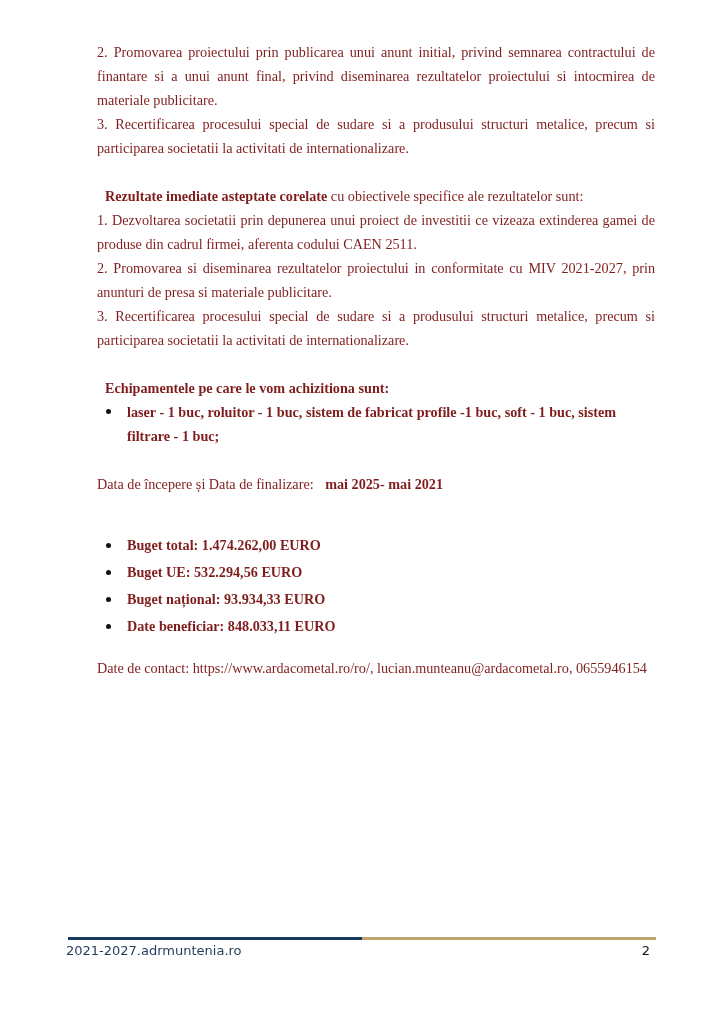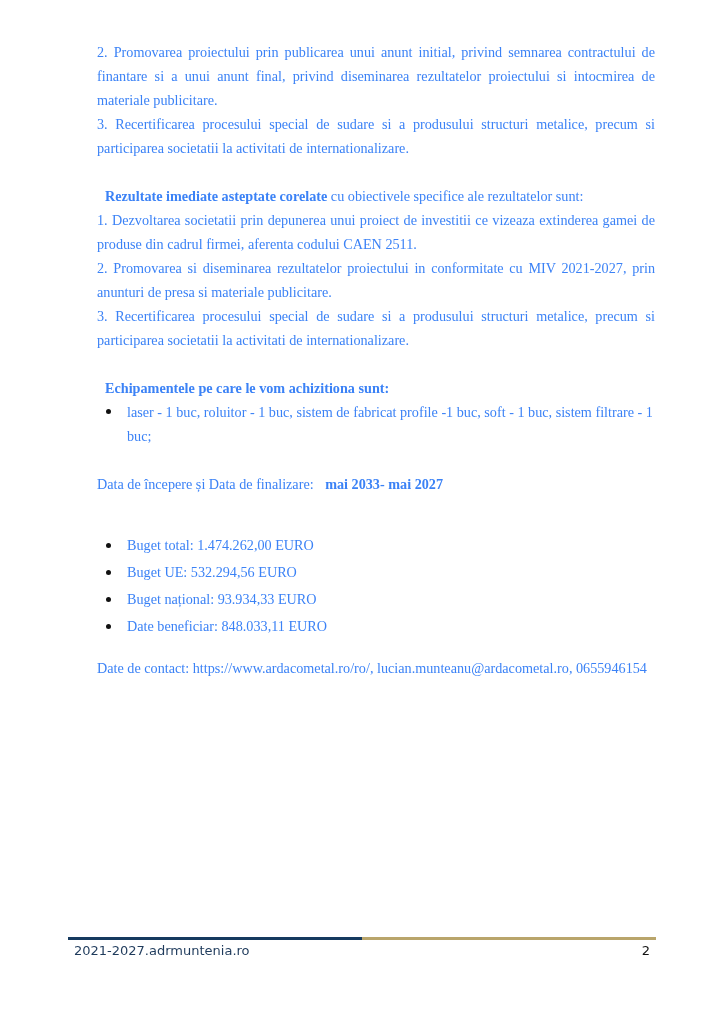--- a/index.html
+++ b/index.html
@@ -1,60 +1,60 @@
 <!DOCTYPE html>
 <html><head>
   <meta charset="utf-8">
   <style>
     html, body { margin: 0; padding: 0; background: #ffffff; }
     body { width: 724px; height: 1024px; position: relative; overflow: hidden; }
     .page { position: absolute; left: 0; top: 0; width: 724px; height: 1024px; background: #fff; }
     .content {
       position: absolute; left: 97px; top: 40px; width: 558px;
-      font-family: "Liberation Serif", serif; font-size: 14.2px; line-height: 24px; color: #3b82f6;
+      font-family: "Liberation Serif", serif; font-size: 14.2px; line-height: 24px; color: #7f1d1d;
     }
     .content p { margin: 0; text-align: justify; }
     .content p.left { text-align: left; }
     .gap { height: 24px; }
     .gap-sm { height: 14px; }
     b { font-weight: bold; margin-left: 8px; }
     ul.bullets { list-style: none; margin: 0; padding: 0; }
-    ul.bullets li { position: relative; padding-left: 30px; margin: 0; }
+    ul.bullets li { position: relative; padding-left: 30px; margin: 0; font-weight: bold; }
     ul.bullets li .dot {
       position: absolute; left: 9px; top: 9px; width: 5px; height: 5px; border-radius: 50%; background: #111;
     }
     ul.budget li { margin-bottom: 4px; line-height: 23px; }
     .footer-bar { position: absolute; top: 937px; height: 3px; }
     .footer-bar.blue { left: 68px; width: 294px; background: #163a5f; }
     .footer-bar.gold { left: 362px; width: 294px; background: #b9a56b; }
     .footer-text {
       position: absolute; top: 943px; font-family: "DejaVu Sans", sans-serif; font-size: 13px; color: #1f3b5c;
     }
-    .footer-left { left: 74px; }
+    .footer-left { left: 66px; }
     .footer-right { right: 74px; color: #111; }
   </style>
 </head>
 <body>
 
 <div class="page">
   <div class="content">
     <p>2. Promovarea proiectului prin publicarea unui anunt initial, privind semnarea contractului de finantare si a unui anunt final, privind diseminarea rezultatelor proiectului si intocmirea de materiale publicitare.</p>
     <p>3. Recertificarea procesului special de sudare si a produsului structuri metalice, precum si participarea societatii la activitati de internationalizare.</p>
     <div class="gap"></div>
     <p class="left"><b>Rezultate imediate asteptate corelate</b><span> cu obiectivele specifice ale rezultatelor sunt:</span></p>
     <p>1. Dezvoltarea societatii prin depunerea unui proiect de investitii ce vizeaza extinderea gamei de produse din cadrul firmei, aferenta codului CAEN 2511.</p>
     <p>2. Promovarea si diseminarea rezultatelor proiectului in conformitate cu MIV 2021-2027, prin anunturi de presa si materiale publicitare.</p>
     <p>3. Recertificarea procesului special de sudare si a produsului structuri metalice, precum si participarea societatii la activitati de internationalizare.</p>
     <div class="gap"></div>
     <p class="left"><b>Echipamentele pe care le vom achizitiona sunt:</b></p>
     <ul class="bullets">
       <li><span class="dot"></span><span>laser - 1 buc, roluitor - 1 buc, sistem de fabricat profile -1 buc, soft - 1 buc, sistem filtrare - 1 buc;</span></li>
     </ul>
     <div class="gap"></div>
-    <p class="left"><span>Data de începere și Data de finalizare: </span><b>mai 2033- mai 2027</b></p>
+    <p class="left"><span>Data de începere și Data de finalizare: </span><b>mai 2025- mai 2021</b></p>
     <div class="gap"></div>
     <div class="gap-sm"></div>
     <ul class="bullets budget">
       <li><span class="dot"></span><span>Buget total: 1.474.262,00 EURO</span></li>
       <li><span class="dot"></span><span>Buget UE: 532.294,56 EURO</span></li>
       <li><span class="dot"></span><span>Buget național: 93.934,33 EURO</span></li>
       <li><span class="dot"></span><span>Date beneficiar: 848.033,11 EURO</span></li>
     </ul>
     <div class="gap-sm"></div>
     <p class="left">Date de contact: https://www.ardacometal.ro/ro/,  lucian.munteanu@ardacometal.ro, 0655946154</p>

